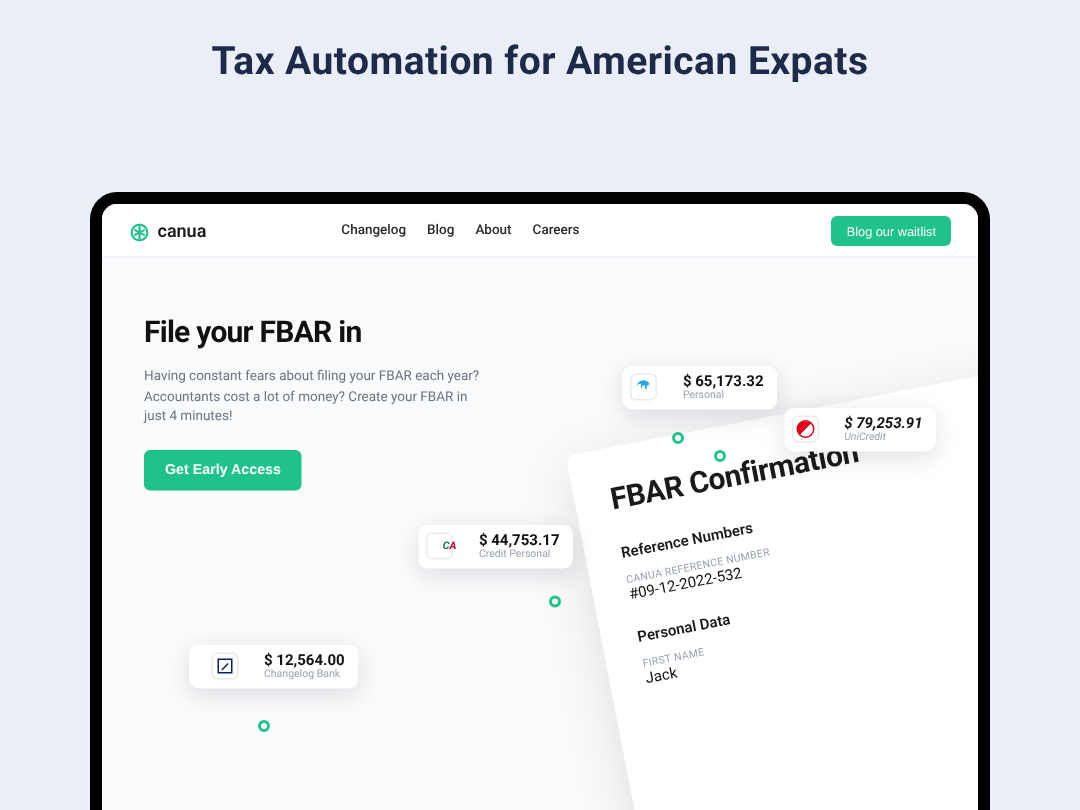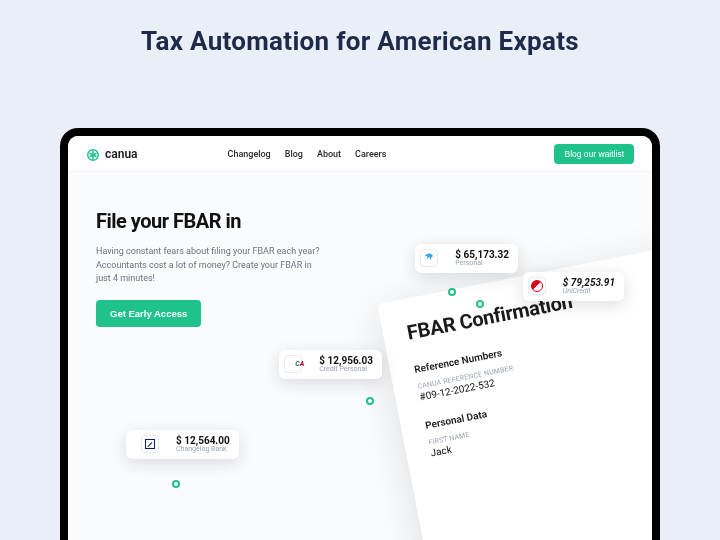--- a/index.html
+++ b/index.html
@@ -256,21 +256,21 @@
         <span class="chip-amount">$ 79,253.91</span>
         <span class="chip-bank">UniCredit</span>
       </span>
     </div>
 
     <div class="chip chip-agricole">
       <span class="chip-icon">
         <span class="ico-agricole">C<span class="r">A</span></span>
       </span>
       <span class="chip-text">
-        <span class="chip-amount">$ 12,956.03</span>
+        <span class="chip-amount">$ 44,753.17</span>
         <span class="chip-bank">Credit Personal</span>
       </span>
     </div>
 
     <div class="chip chip-deutsche">
       <span class="chip-icon">
           <span class="ico-deutsche"></span>
         </span>
       <span class="chip-text">
         <span class="chip-amount">$ 12,564.00</span>

